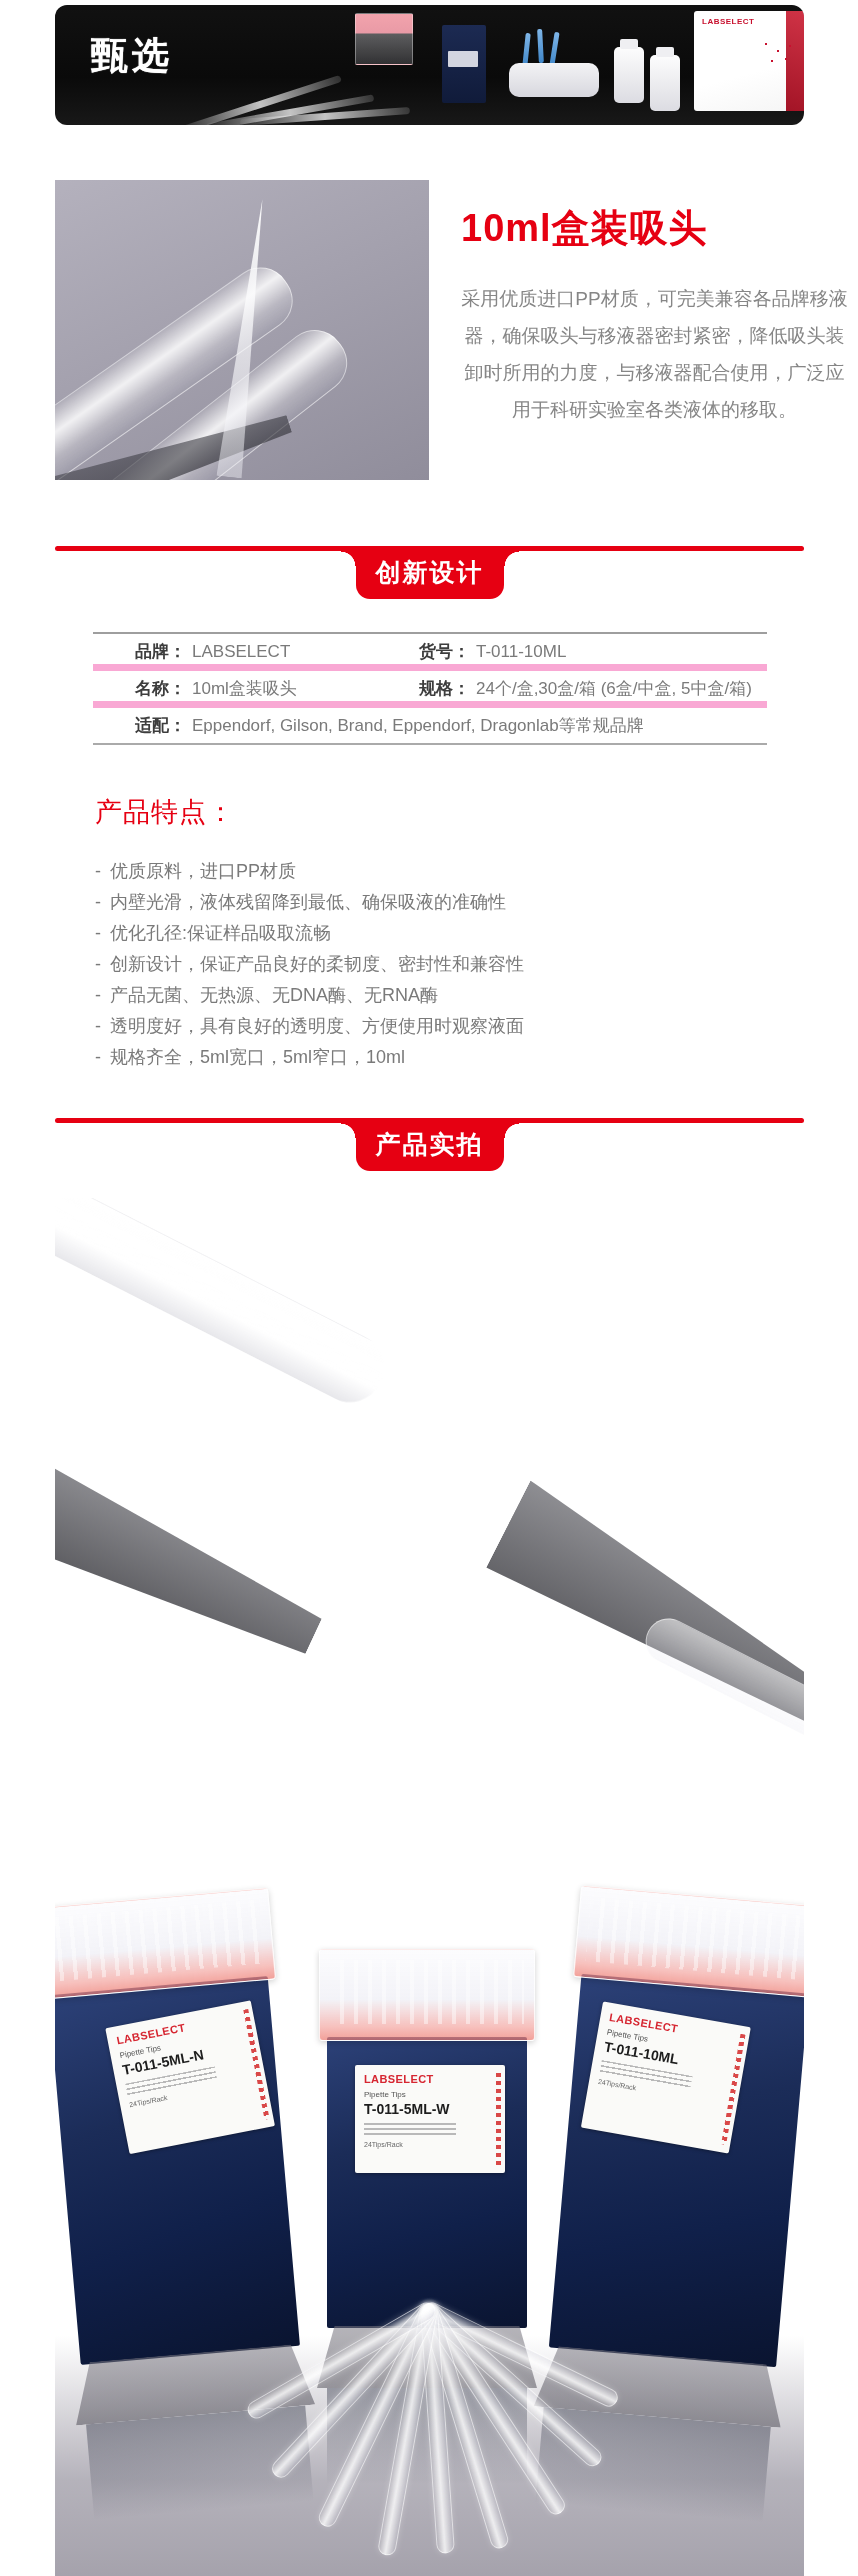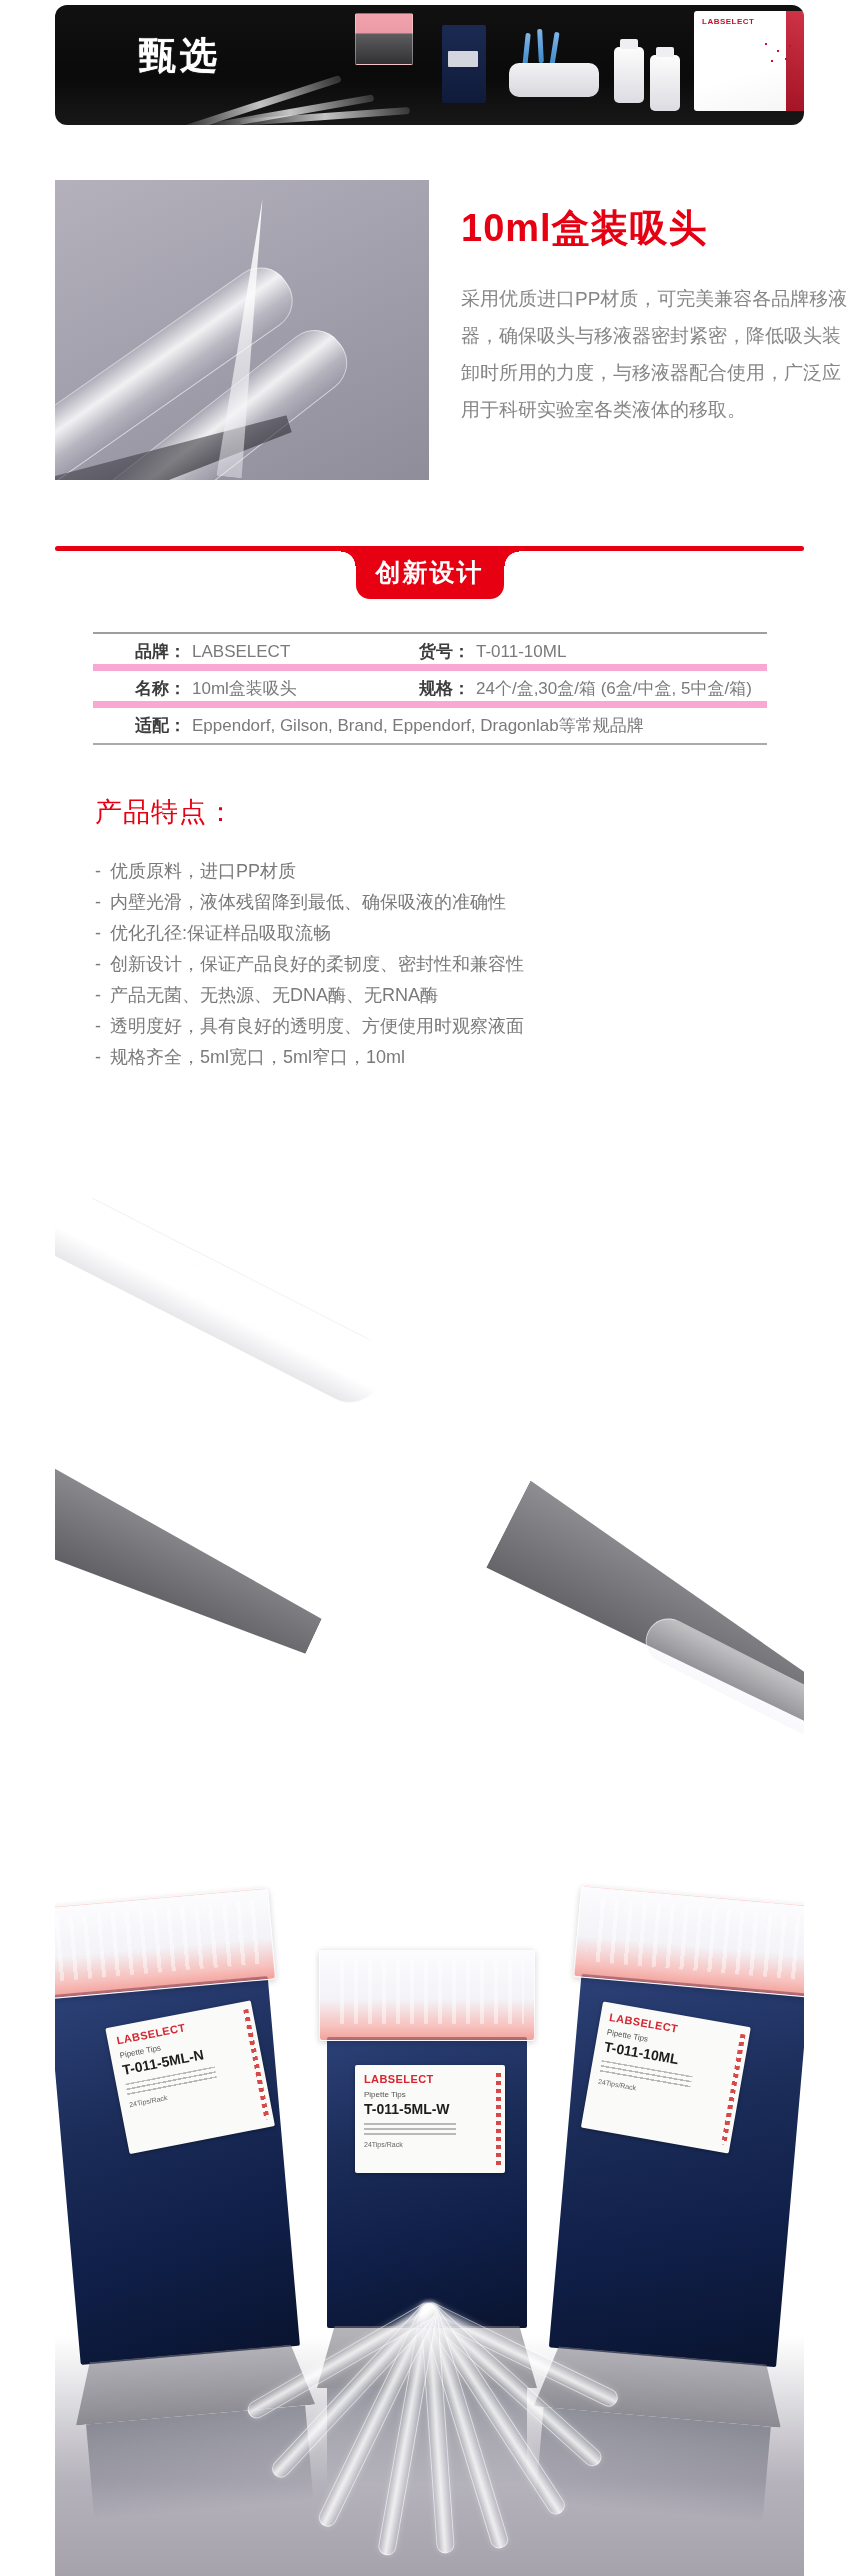--- a/index.html
+++ b/index.html
@@ -2,21 +2,21 @@
 <html><head>
 <meta charset="utf-8">
 <style>
   :root{ --red:#e60012; }
   *{ box-sizing:border-box; margin:0; padding:0; }
   body{ background:#ffffff; font-family:"Liberation Sans","DejaVu Sans",sans-serif; }
   .page{ position:relative; width:859px; height:2576px; background:#fff; overflow:hidden; margin:0 auto; }
 
   
   .hero{ position:absolute; left:55px; top:5px; width:749px; height:120px; background:linear-gradient(180deg,#111 0%,#0a0a0a 60%,#181818 100%); border-radius:12px; overflow:hidden; }
-  .hero-logo{ position:absolute; left:36px; top:26px; color:#fff; font-size:37px; font-weight:bold; letter-spacing:4px; text-shadow:0 0 1px #fff;margin-left:48px; }
+  .hero-logo{ position:absolute; left:36px; top:26px; color:#fff; font-size:37px; font-weight:bold; letter-spacing:4px; text-shadow:0 0 1px #fff; }
   .h-tipbar{ position:absolute; width:170px; height:7px; background:linear-gradient(90deg,rgba(255,255,255,.05),rgba(255,255,255,.75),rgba(255,255,255,.15)); border-radius:4px; }
   .h-t1{ left:120px; top:96px; transform:rotate(-18deg); }
   .h-t2{ left:150px; top:104px; transform:rotate(-10deg); }
   .h-t3{ left:185px; top:108px; transform:rotate(-4deg); }
   .h-pinkbox{ position:absolute; left:300px; top:8px; width:58px; height:52px; background:linear-gradient(180deg,#f2a3ac 0%,#e99aa6 38%,rgba(240,240,245,.35) 40%,rgba(225,225,235,.18) 100%); border:1px solid rgba(255,255,255,.35); border-radius:2px; }
   .h-navybox{ position:absolute; left:387px; top:20px; width:44px; height:78px; background:linear-gradient(180deg,#1c2a52 0%,#101b3a 100%); border-radius:2px; }
   .h-navylabel{ position:absolute; left:6px; top:26px; width:30px; height:16px; background:rgba(245,245,250,.85); border-radius:1px; }
   .h-rack{ position:absolute; left:454px; top:58px; width:90px; height:34px; background:linear-gradient(180deg,#f3f3f5,#d7d7de); border-radius:10px; }
   .h-bluetip{ position:absolute; width:5px; height:34px; background:linear-gradient(180deg,#7fb6e8,#3f86c8); border-radius:2px; }
   .h-b1{ left:469px; top:28px; transform:rotate(6deg); }
@@ -33,21 +33,21 @@
   
   .intro-img{ position:absolute; left:55px; top:180px; width:374px; height:300px; background:linear-gradient(155deg,#b4b1bd 0%,#a4a1ae 45%,#908d9b 100%); overflow:hidden; }
   .needle{ position:absolute; left:120px; top:18px; width:140px; height:280px; background:linear-gradient(180deg,rgba(255,255,255,.95),rgba(240,240,246,.45)); clip-path:polygon(52% 0,58% 100%,40% 100%); transform:rotate(6deg); }
   .i-tube{ position:absolute; width:419px; height:64px; border-radius:30px; background:linear-gradient(180deg,rgba(255,255,255,.15),rgba(255,255,255,.85) 35%,rgba(255,255,255,.25) 70%,rgba(160,160,175,.3)); border:1px solid rgba(255,255,255,.5); }
   .i-tu1{ left:-150px; top:190px; transform:rotate(-35deg); }
   .i-tu2{ left:-90px; top:260px; transform:rotate(-38deg); }
   .i-smoke{ position:absolute; left:-60px; top:250px; width:300px; height:70px; background:linear-gradient(180deg,rgba(70,70,78,.55),rgba(40,40,46,.65)); clip-path:polygon(0 20%,100% 45%,100% 70%,0 95%); transform:rotate(-18deg); }
 
   .intro-text{ position:absolute; left:461px; top:203px; width:387px; }
   .intro-title{ color:var(--red); font-size:38px; font-weight:bold; letter-spacing:1px; }
-  .intro-p1{ margin-top:26px; color:#868686; font-size:19px; line-height:37px; }
+  .intro-p1{ margin-top:26px; color:#868686; font-size:19px; line-height:37px;text-align:center; }
   .intro-p2{ margin-top:16px; color:#868686; font-size:19px; line-height:37px; }
 
   
   .ribbon{ position:absolute; left:55px; width:749px; height:56px; }
   .ribbon-line{ position:absolute; left:0; top:0; width:100%; height:5px; background:var(--red); border-radius:3px; }
   .ribbon-tab{ position:absolute; left:50%; top:0; transform:translateX(-50%); width:148px; height:53px; background:var(--red); border-radius:0 0 14px 14px; display:flex; align-items:center; justify-content:center; }
   .ribbon-tab::before,.ribbon-tab::after{ content:""; position:absolute; top:5px; width:15px; height:15px; }
   .ribbon-tab::before{ left:-15px; background:radial-gradient(circle at 0 100%,rgba(0,0,0,0) 14px,var(--red) 14.5px); }
   .ribbon-tab::after{ right:-15px; background:radial-gradient(circle at 100% 100%,rgba(0,0,0,0) 14px,var(--red) 14.5px); }
   .ribbon-label{ color:#fff; font-size:25px; font-weight:bold; letter-spacing:2px; }
@@ -183,20 +183,26 @@
       <div class="feat-item"><span class="dash">-</span><span>优质原料，进口PP材质</span></div>
       <div class="feat-item"><span class="dash">-</span><span>内壁光滑，液体残留降到最低、确保吸液的准确性</span></div>
       <div class="feat-item"><span class="dash">-</span><span>优化孔径:保证样品吸取流畅</span></div>
       <div class="feat-item"><span class="dash">-</span><span>创新设计，保证产品良好的柔韧度、密封性和兼容性</span></div>
       <div class="feat-item"><span class="dash">-</span><span>产品无菌、无热源、无DNA酶、无RNA酶</span></div>
       <div class="feat-item"><span class="dash">-</span><span>透明度好，具有良好的透明度、方便使用时观察液面</span></div>
       <div class="feat-item"><span class="dash">-</span><span>规格齐全，5ml宽口，5ml窄口，10ml</span></div>
     </div>
   </div>
 
+  <div class="ribbon ribbon2">
+    <div class="ribbon-line"></div>
+    <div class="ribbon-tab">
+      <span class="ribbon-label">产品实拍</span>
+    </div>
+  </div>
 
   <div class="photo">
 
     <div class="p-tube2" style="position:absolute;border-radius:60px;background:linear-gradient(180deg,rgba(255,255,255,.12),rgba(255,255,255,.68) 35%,rgba(255,255,255,.25) 60%,rgba(160,160,175,.25));border:1px solid rgba(255,255,255,.4);left:-260px;top:10px;width:619px;height:70px;transform:rotate(27deg);"></div>
     <div class="p-tube1"></div>
     <div class="p-cone-dark p-cone2"></div>
     <div class="p-cone-dark p-cone1"></div>
     <div class="p-tip-end"></div>
 
     <div class="caption caption1">

